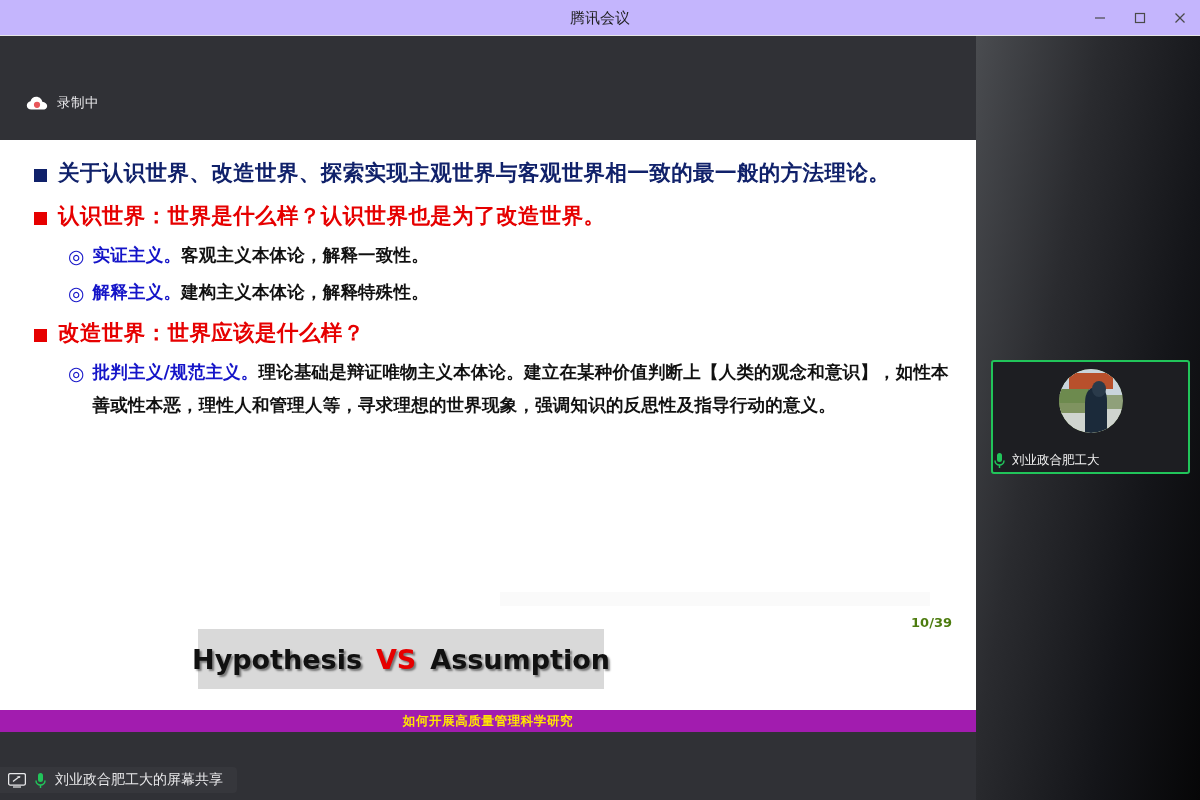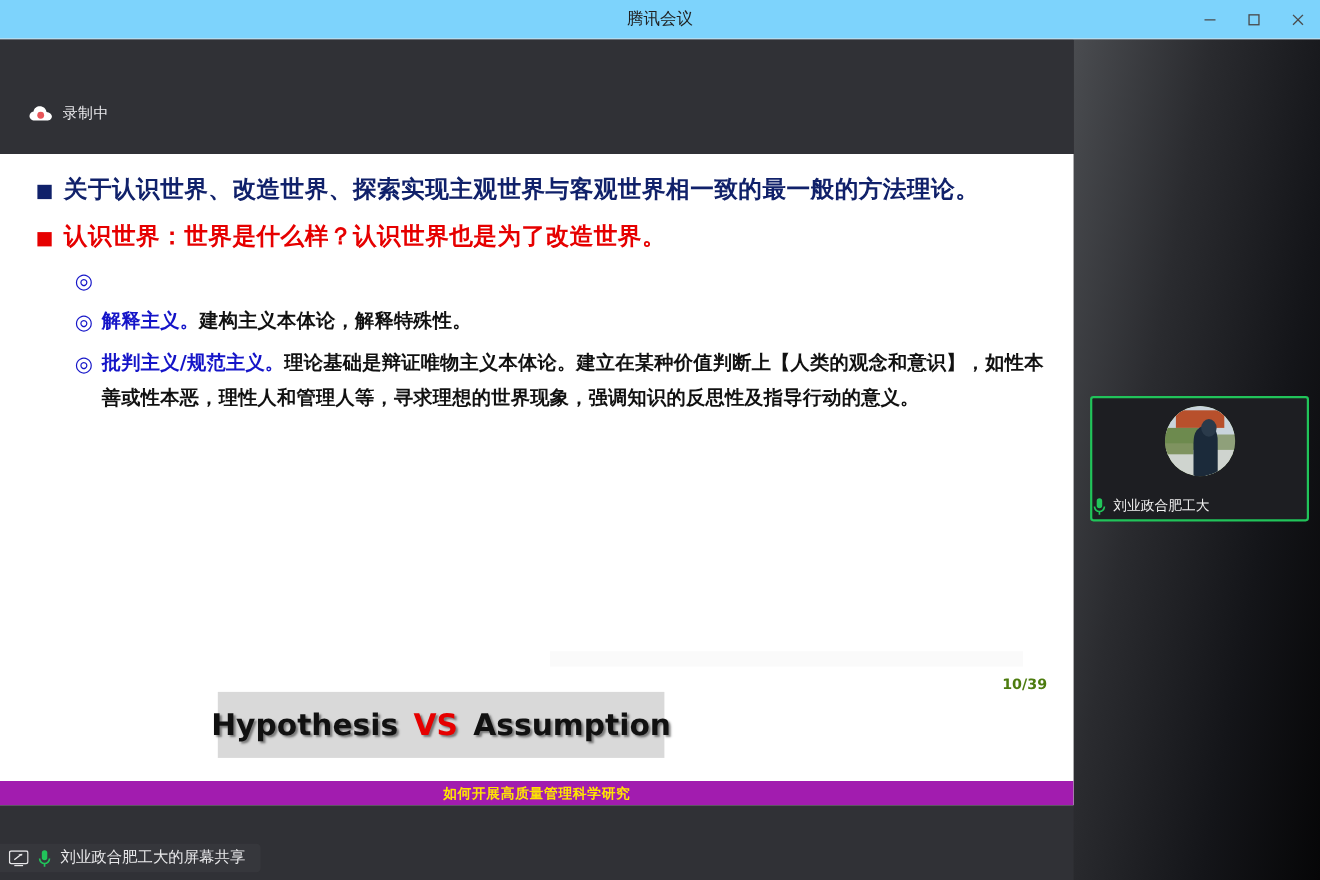--- a/index.html
+++ b/index.html
@@ -13,21 +13,21 @@
   #app {
     position: relative;
     width: 1200px; height: 800px;
     background: #ffffff;
   }
 
   
   .titlebar {
     position: absolute; top: 0; left: 0;
     width: 1200px; height: 36px;
-    background: #7dd3fc;
+    background: #c4b5fd;
     border-bottom: 1px solid #e6e6e6;
     display: flex; align-items: center;
   }
   .titlebar-title {
     position: absolute; left: 0; right: 0;
     text-align: center;
     font-size: 15px; color: #1f1f1f;
     line-height: 36px;
     user-select: none;
   }
@@ -310,26 +310,31 @@
             <span class="b-marker"><i class="sq navy"></i></span>
             <span class="b-text navy">关于认识世界、改造世界、探索实现主观世界与客观世界相一致的最一般的方法理论。</span>
           </div>
 
           <div class="bullet-row">
             <span class="b-marker"><i class="sq red"></i></span>
             <span class="b-text red">认识世界：世界是什么样？认识世界也是为了改造世界。</span>
           </div>
           <div class="sub-row">
             <span class="ring">◎</span>
+            <span class="sub-text"><span class="hl">实证主义。</span><span>客观主义本体论，解释一致性。</span></span>
           </div>
           <div class="sub-row">
             <span class="ring">◎</span>
             <span class="sub-text"><span class="hl">解释主义。</span><span>建构主义本体论，解释特殊性。</span></span>
           </div>
 
+          <div class="bullet-row">
+            <span class="b-marker"><i class="sq red"></i></span>
+            <span class="b-text red">改造世界：世界应该是什么样？</span>
+          </div>
           <div class="sub-row">
             <span class="ring">◎</span>
             <span class="sub-text"><span class="hl">批判主义/规范主义。</span><span>理论基础是辩证唯物主义本体论。建立在某种价值判断上【人类的观念和意识】，如性本善或性本恶，理性人和管理人等，寻求理想的世界现象，强调知识的反思性及指导行动的意义。</span></span>
           </div>
 
           <div class="faint-bar"></div>
 
           <div class="vs-box">
             <span class="vs-word">Hypothesis</span>
             <span class="vs-mid">VS</span>

